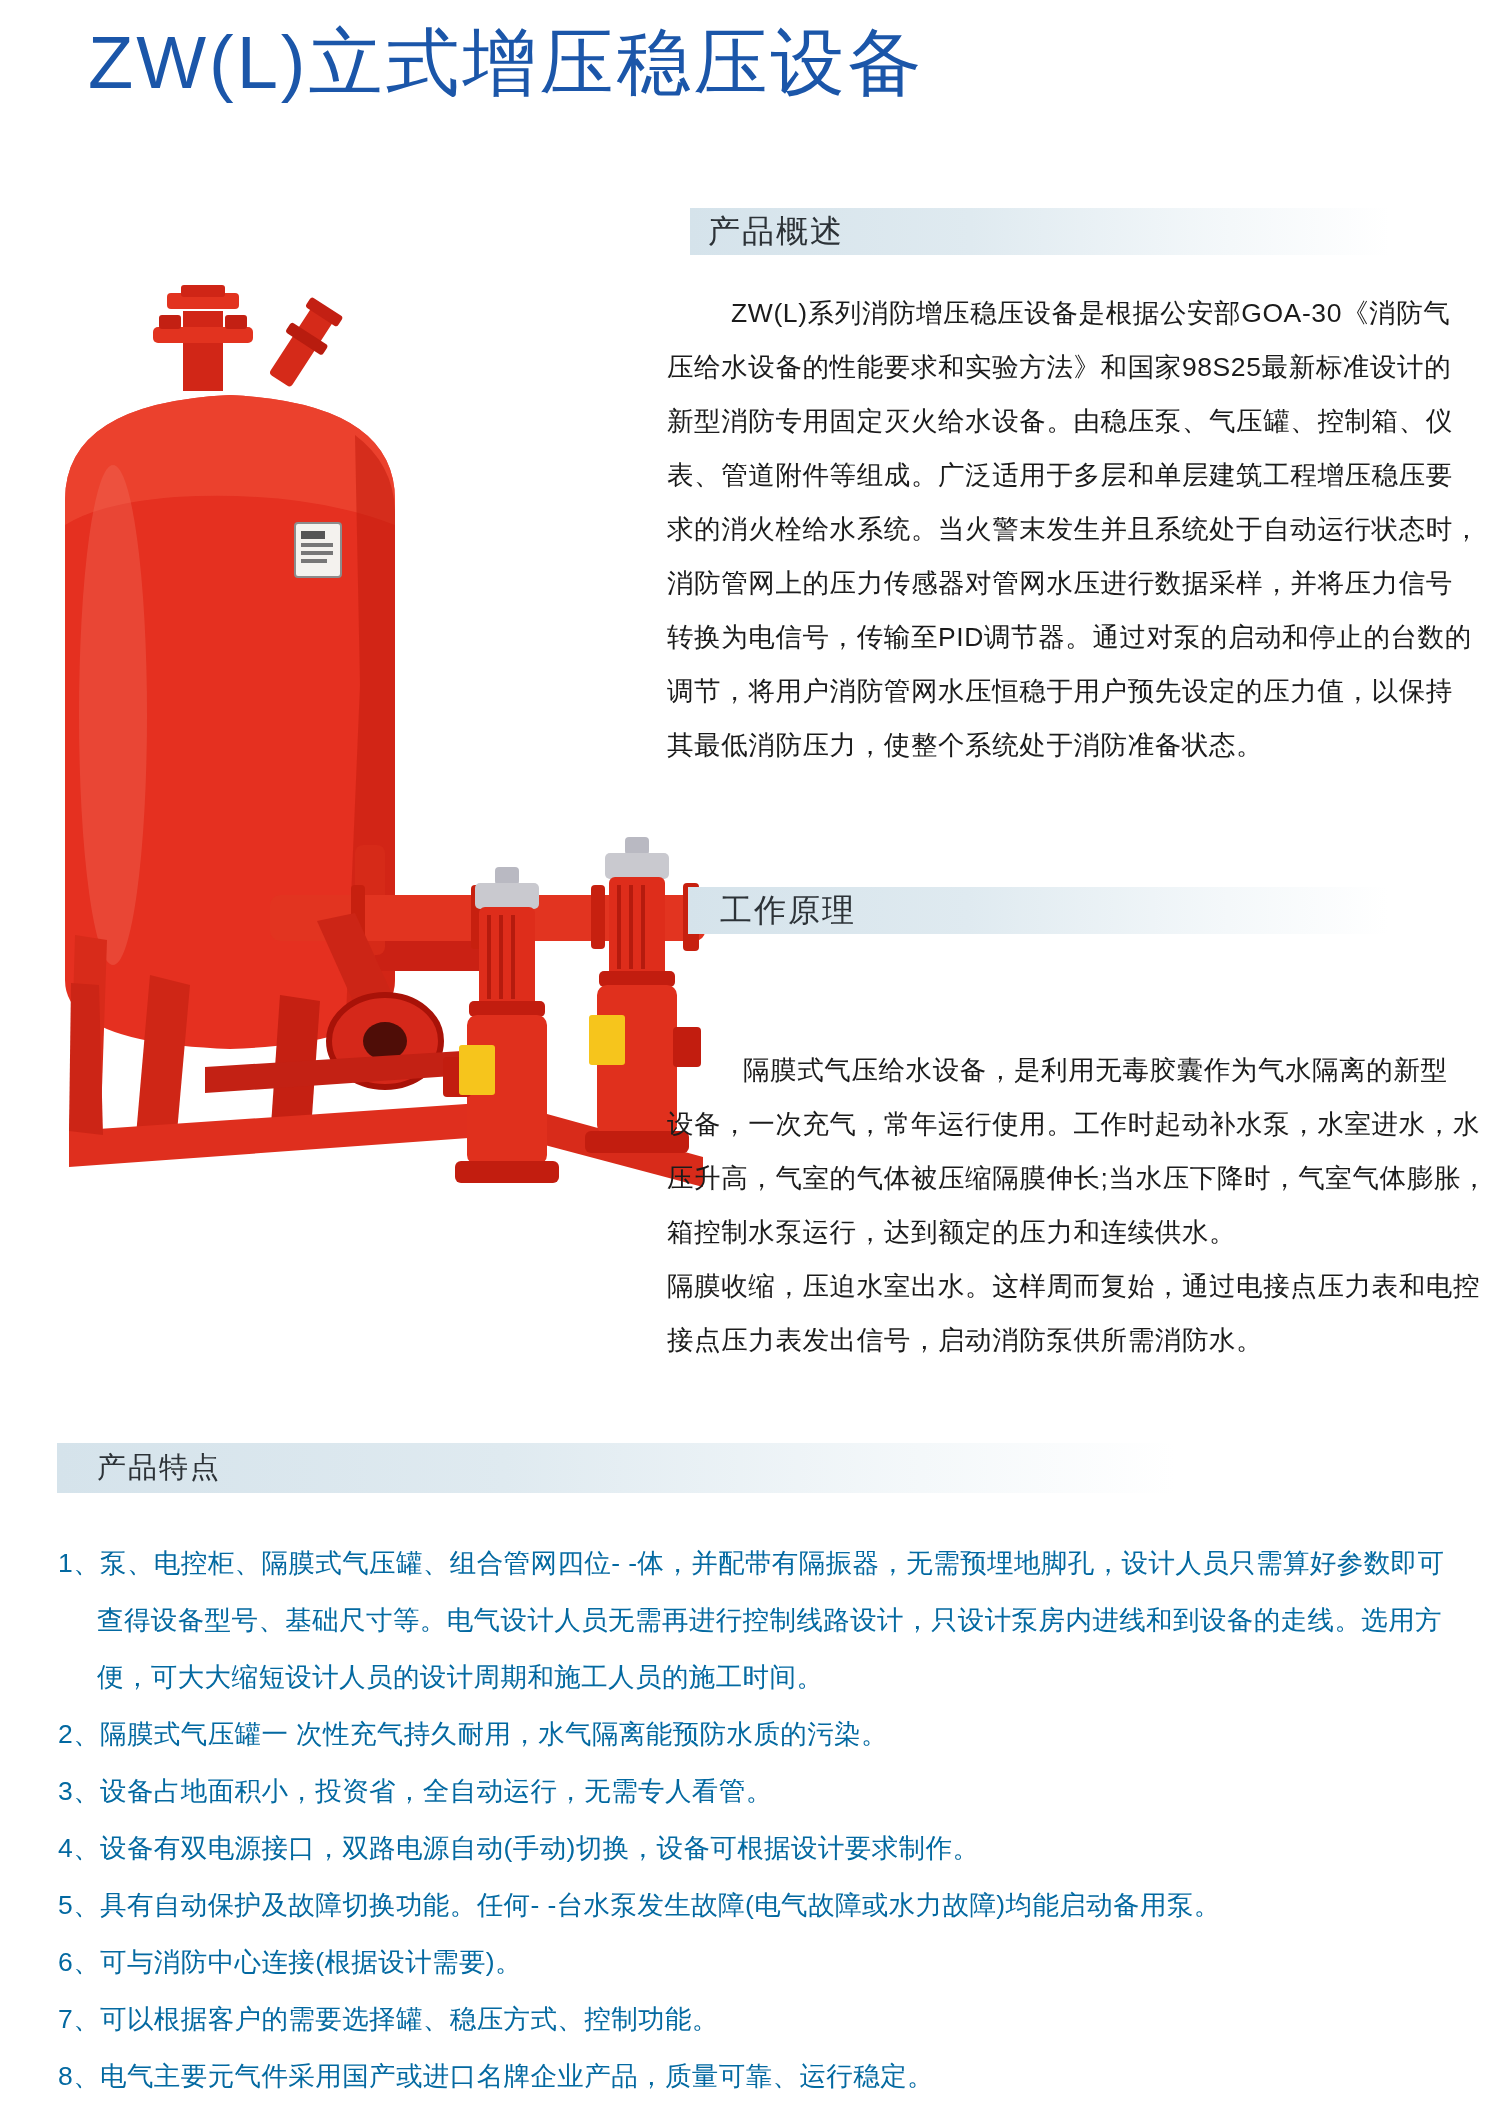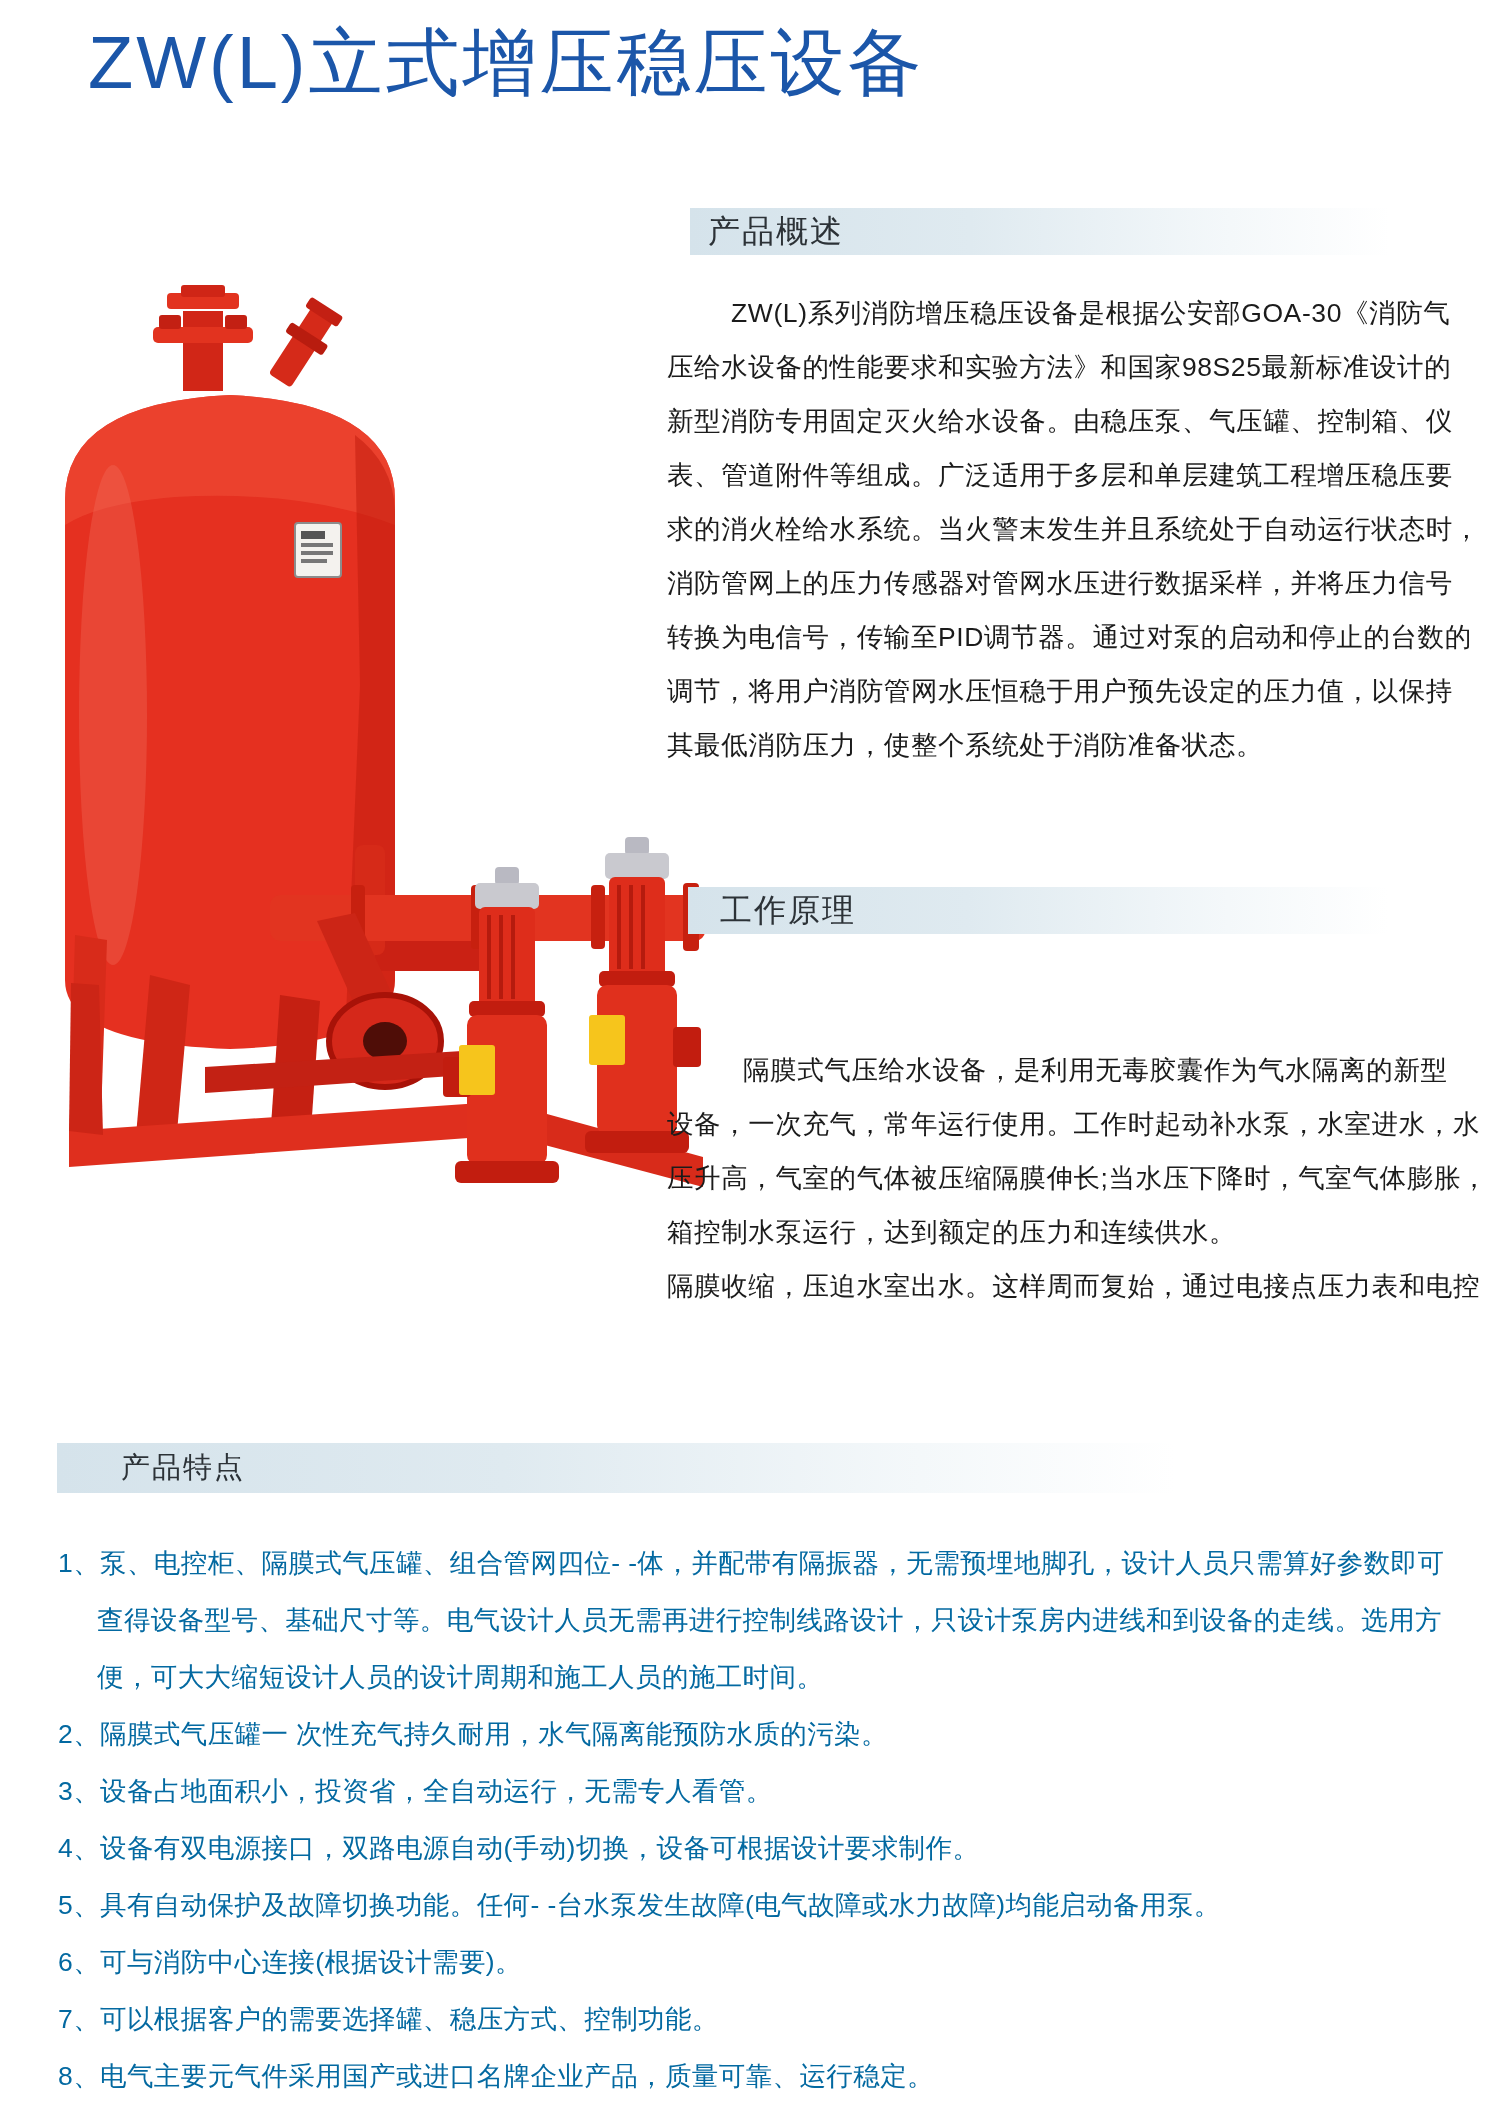--- a/index.html
+++ b/index.html
@@ -15,21 +15,21 @@
   .secbar{
     position:absolute;height:47px;display:flex;align-items:center;
     background:linear-gradient(90deg,#d5e3eb 0%,#dfeaf0 40%,rgba(233,241,245,0.55) 75%,rgba(255,255,255,0) 100%);
   }
   .secbar .t{font-size:32px;color:#2c3237;letter-spacing:2px;}
   #overview-bar{left:690px;top:208px;width:700px;}
   #overview-bar .t{padding-left:18px;}
   #principle-bar{left:688px;top:887px;width:700px;}
   #principle-bar .t{padding-left:32px;}
   #features-bar{left:57px;top:1443px;width:1118px;height:50px;}
-  #features-bar .t{padding-left:64px;font-size:29px;text-align:center;}
+  #features-bar .t{padding-left:40px;font-size:29px;text-align:center;}
   .para{position:absolute;width:802px;}
   .pline{white-space:nowrap;height:54px;line-height:54px;font-size:26.5px;letter-spacing:0.6px;color:#1b1b1b;}
   #overview-para{left:667px;top:286px;}
   #principle-para{left:667px;top:1043px;}
   .ind{text-indent:64px;}
   .ind2{text-indent:76px;}
   .features{position:absolute;left:58px;top:1535px;width:1408px;}
   .feat{font-size:26.5px;line-height:57px;letter-spacing:0.4px;color:#0369a1;padding-left:39px;text-indent:-39px;}
   .photo{position:absolute;left:55px;top:285px;width:650px;height:920px;}
 </style>
@@ -146,20 +146,21 @@
 
   <div class="secbar" id="principle-bar">
     <span class="t">工作原理</span>
   </div>
   <div class="para" id="principle-para">
     <div class="pline ind2">隔膜式气压给水设备，是利用无毒胶囊作为气水隔离的新型</div>
     <div class="pline">设备，一次充气，常年运行使用。工作时起动补水泵，水室进水，水</div>
     <div class="pline">压升高，气室的气体被压缩隔膜伸长;当水压下降时，气室气体膨胀，</div>
     <div class="pline">箱控制水泵运行，达到额定的压力和连续供水。</div>
     <div class="pline">隔膜收缩，压迫水室出水。这样周而复始，通过电接点压力表和电控</div>
+    <div class="pline">接点压力表发出信号，启动消防泵供所需消防水。</div>
   </div>
 
   <div class="secbar" id="features-bar">
     <span class="t">产品特点</span>
   </div>
   <div class="features">
     <div class="feat"><span>1、</span><span>泵、电控柜、隔膜式气压罐、组合管网四位- -体，并配带有隔振器，无需预埋地脚孔，设计人员只需算好参数即可查得设备型号、基础尺寸等。电气设计人员无需再进行控制线路设计，只设计泵房内进线和到设备的走线。选用方便，可大大缩短设计人员的设计周期和施工人员的施工时间。</span></div>
     <div class="feat"><span>2、</span><span>隔膜式气压罐一 次性充气持久耐用，水气隔离能预防水质的污染。</span></div>
     <div class="feat"><span>3、</span><span>设备占地面积小，投资省，全自动运行，无需专人看管。</span></div>
     <div class="feat"><span>4、</span><span>设备有双电源接口，双路电源自动(手动)切换，设备可根据设计要求制作。</span></div>

